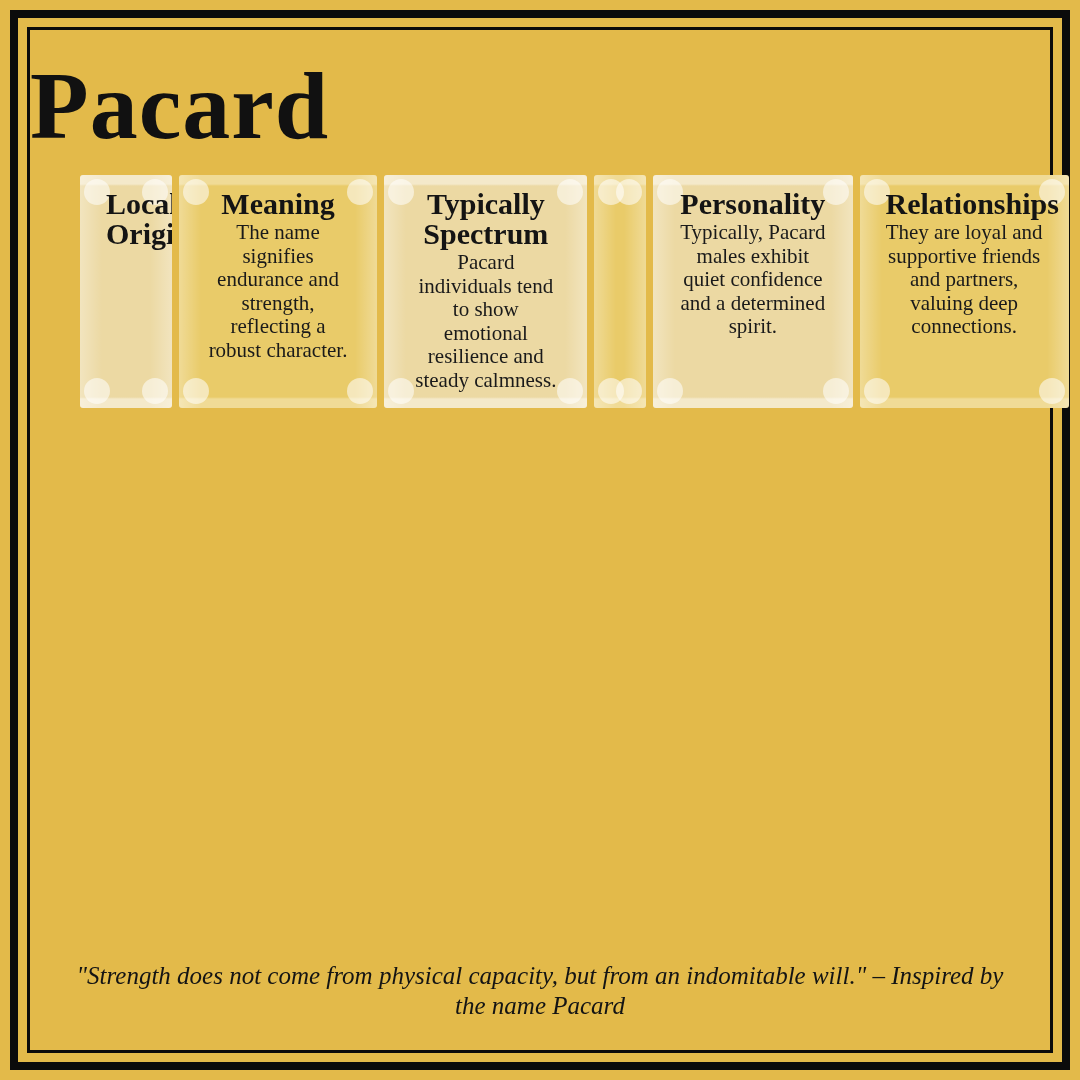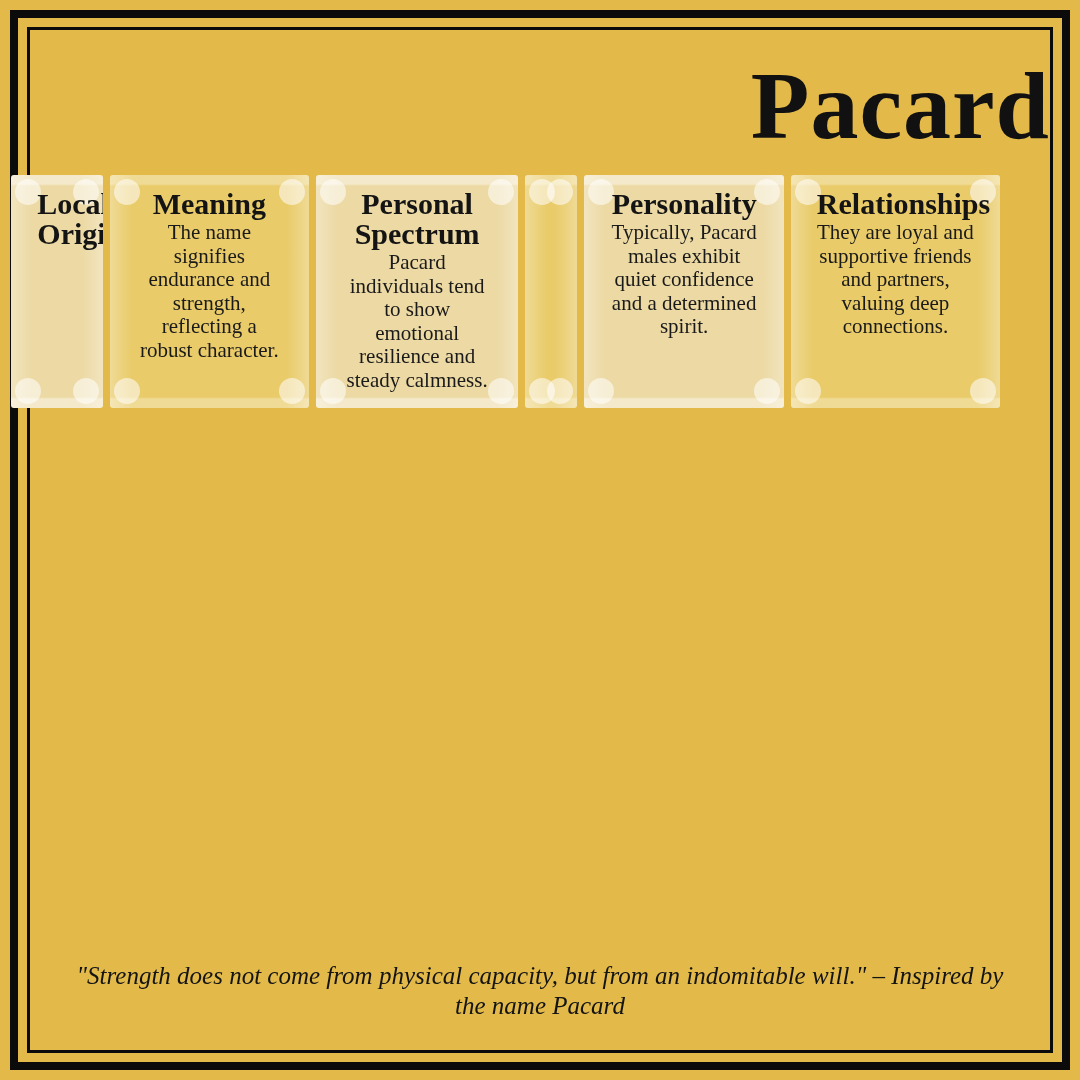--- a/index.html
+++ b/index.html
@@ -45,21 +45,21 @@
   
   .content {
     position: absolute;
     left: 30px;
     top: 30px;
     right: 30px;
     bottom: 30px;
     box-sizing: border-box;
     display: flex;
     flex-direction: column;
-    align-items: flex-end;
+    align-items: flex-start;
   }
 
   
   .title {
     text-align: center;
     font-size: 96px;
     line-height: 1.0;
     font-weight: bold;
     color: #111111;
     letter-spacing: 1px;
@@ -213,21 +213,21 @@
           <span class="dot bl"></span>
           <span class="dot br"></span>
           <div class="card-heading">Meaning</div>
           <div class="card-body">The name signifies endurance and strength, reflecting a robust character.</div>
         </div>
         <div class="card v-light">
           <span class="dot tl"></span>
           <span class="dot tr"></span>
           <span class="dot bl"></span>
           <span class="dot br"></span>
-          <div class="card-heading">Personal Spectrum</div>
+          <div class="card-heading">Typically Spectrum</div>
           <div class="card-body">Pacard individuals tend to show emotional resilience and steady calmness.</div>
         </div>
         <div class="card v-dark">
           <span class="dot tl"></span>
           <span class="dot tr"></span>
           <span class="dot bl"></span>
           <span class="dot br"></span>
         </div>
         <div class="card v-light">
           <span class="dot tl"></span>

